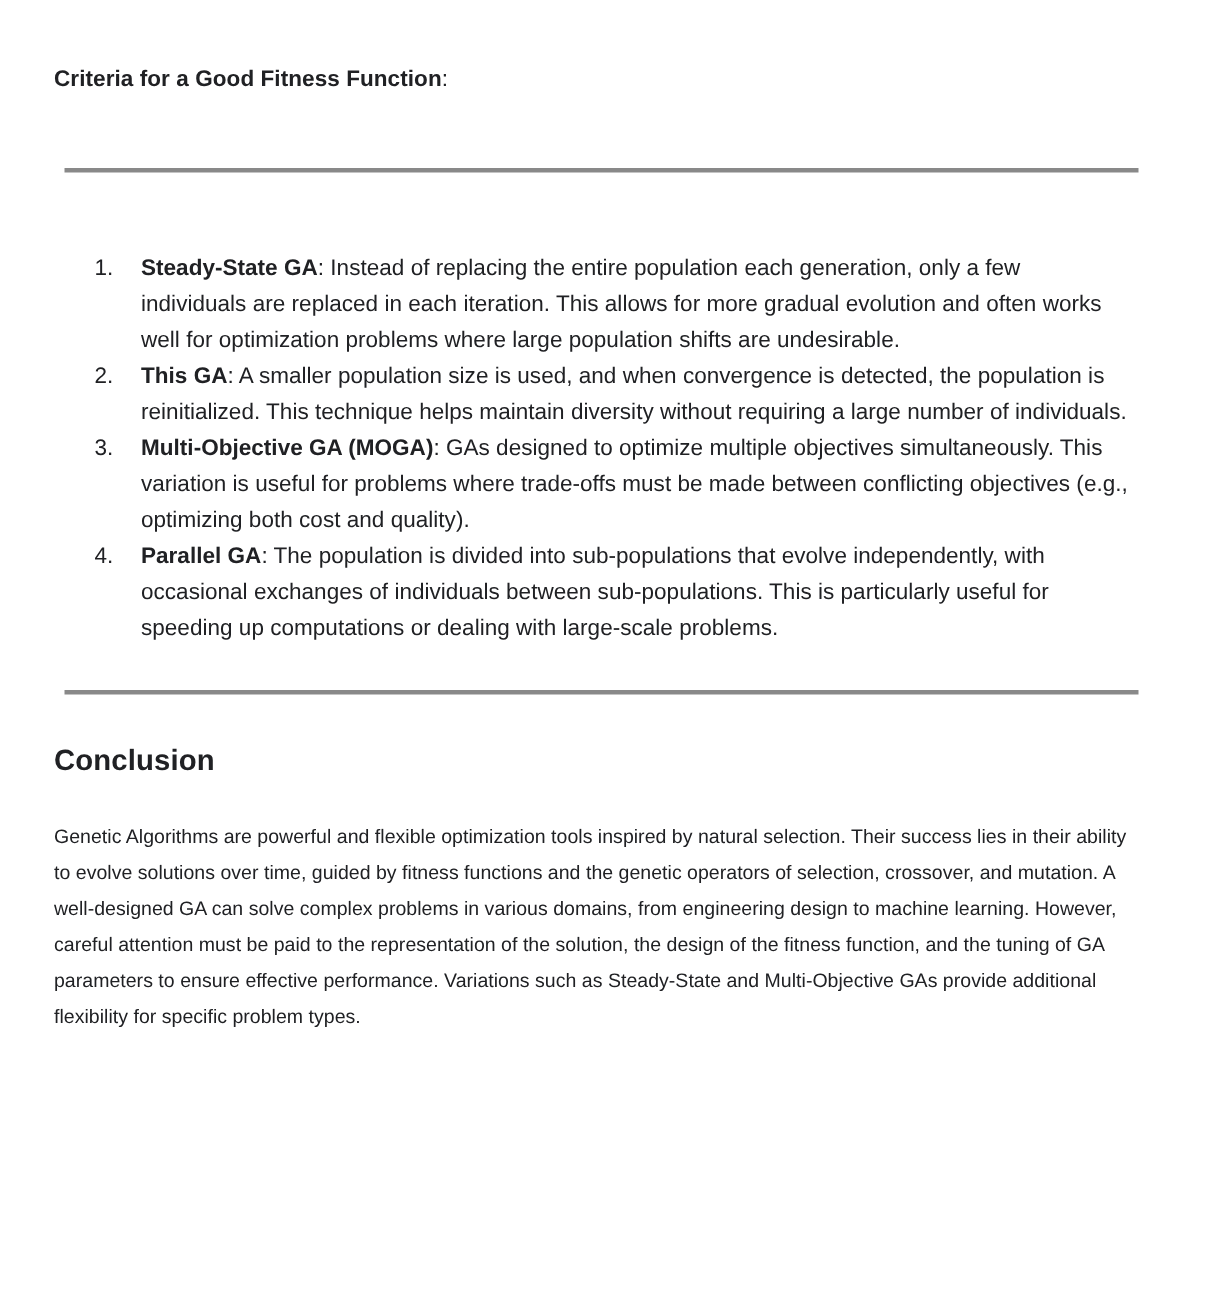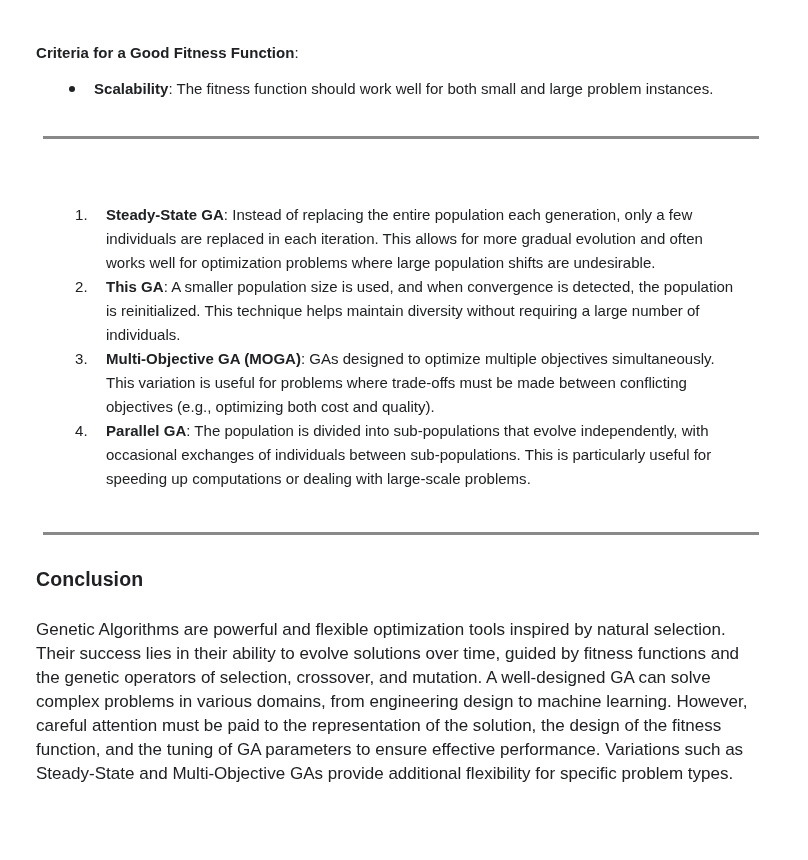--- a/index.html
+++ b/index.html
@@ -72,21 +72,21 @@
     top: 9px;
     width: 6px;
     height: 6px;
     border-radius: 50%;
     background: #202124;
   }
 
   
   ol.numbers {
     list-style: none;
-    margin: 12px;
+    margin: 0;
     padding: 0;
     counter-reset: li;
   }
   ol.numbers > li {
     position: relative;
     counter-increment: li;
     font-size: 15px;
     line-height: 24px;
     padding-left: 58px;
     margin: 0;
@@ -100,21 +100,21 @@
     width: 22px;
     text-align: left;
     font-size: 15px;
     line-height: 24px;
     color: #202124;
   }
 
   b, .b { font-weight: 700; }
 
   p.body {
-    font-size: 17px;
+    font-size: 13px;
     line-height: 24px;
     margin: 0;
     letter-spacing: 0.02px;
   }
 
   
   .gap-lead-to-list { height: 12px; }
   .gap-list-to-rule { height: 35px; }
   .gap-rule-to-head { height: 30px; }
   .gap-head-to-list { height: 22px; }
@@ -125,21 +125,20 @@
 </head>
 <body>
 
 <div class="page">
 
   <p class="lead"><span class="b">Criteria for a Good Fitness Function</span><span class="reg">:</span></p>
 
   <div class="gap-lead-to-list"></div>
 
   <ul class="bullets">
-    <li><b>Scalability</b><span>: The fitness function should work well for both small and large problem instances.</span></li>
   </ul>
 
   <div class="gap-list-to-rule"></div>
   <hr class="divider">
   <div class="gap-rule-to-head"></div>
 
 
   <div class="gap-head-to-list"></div>
 
   <ol class="numbers">

